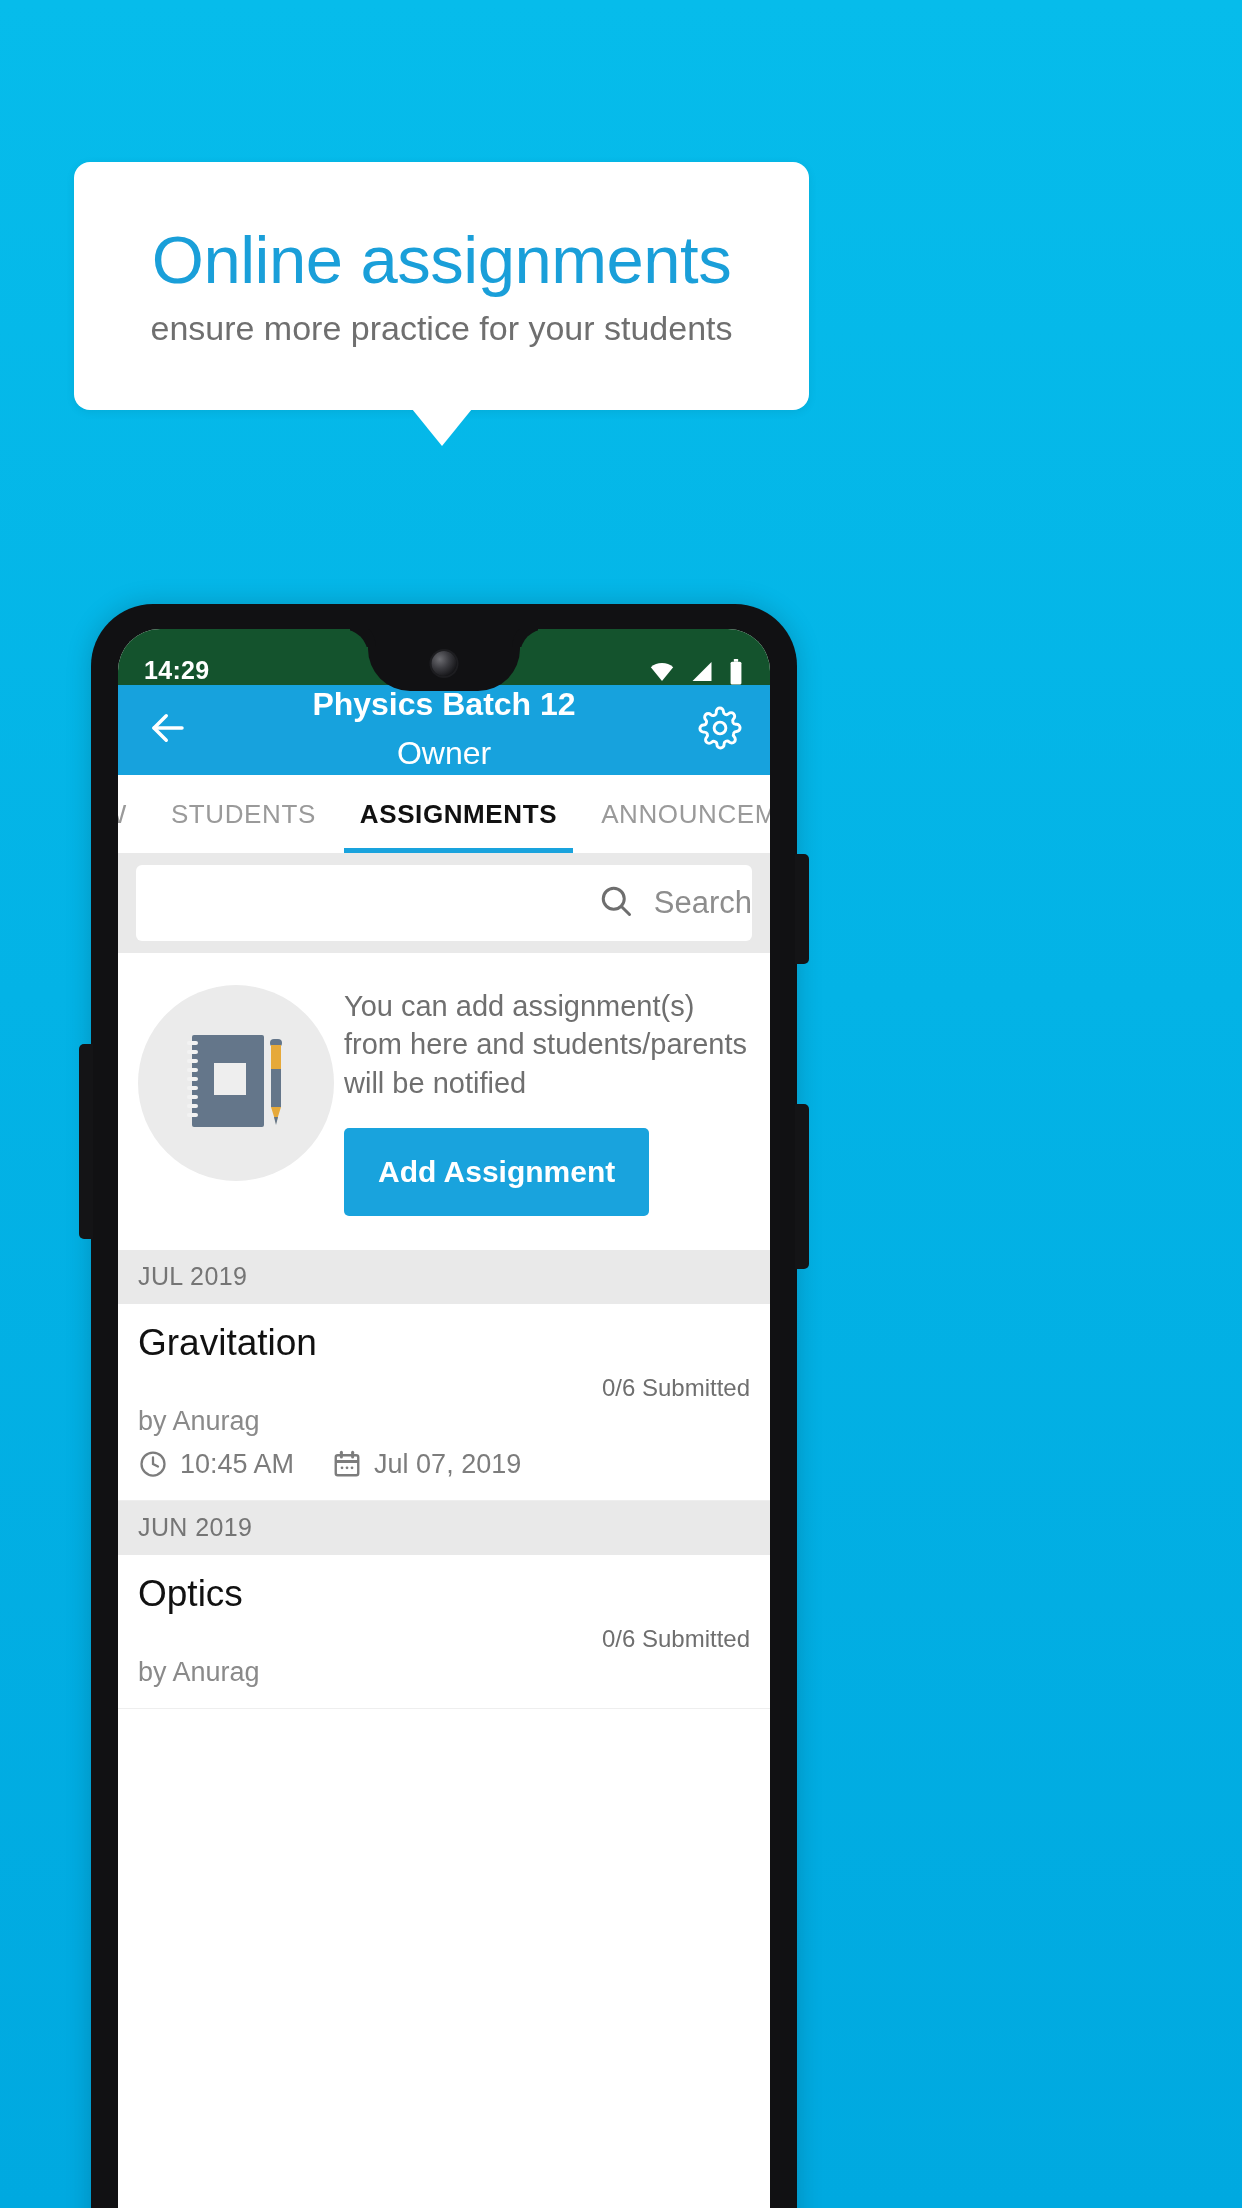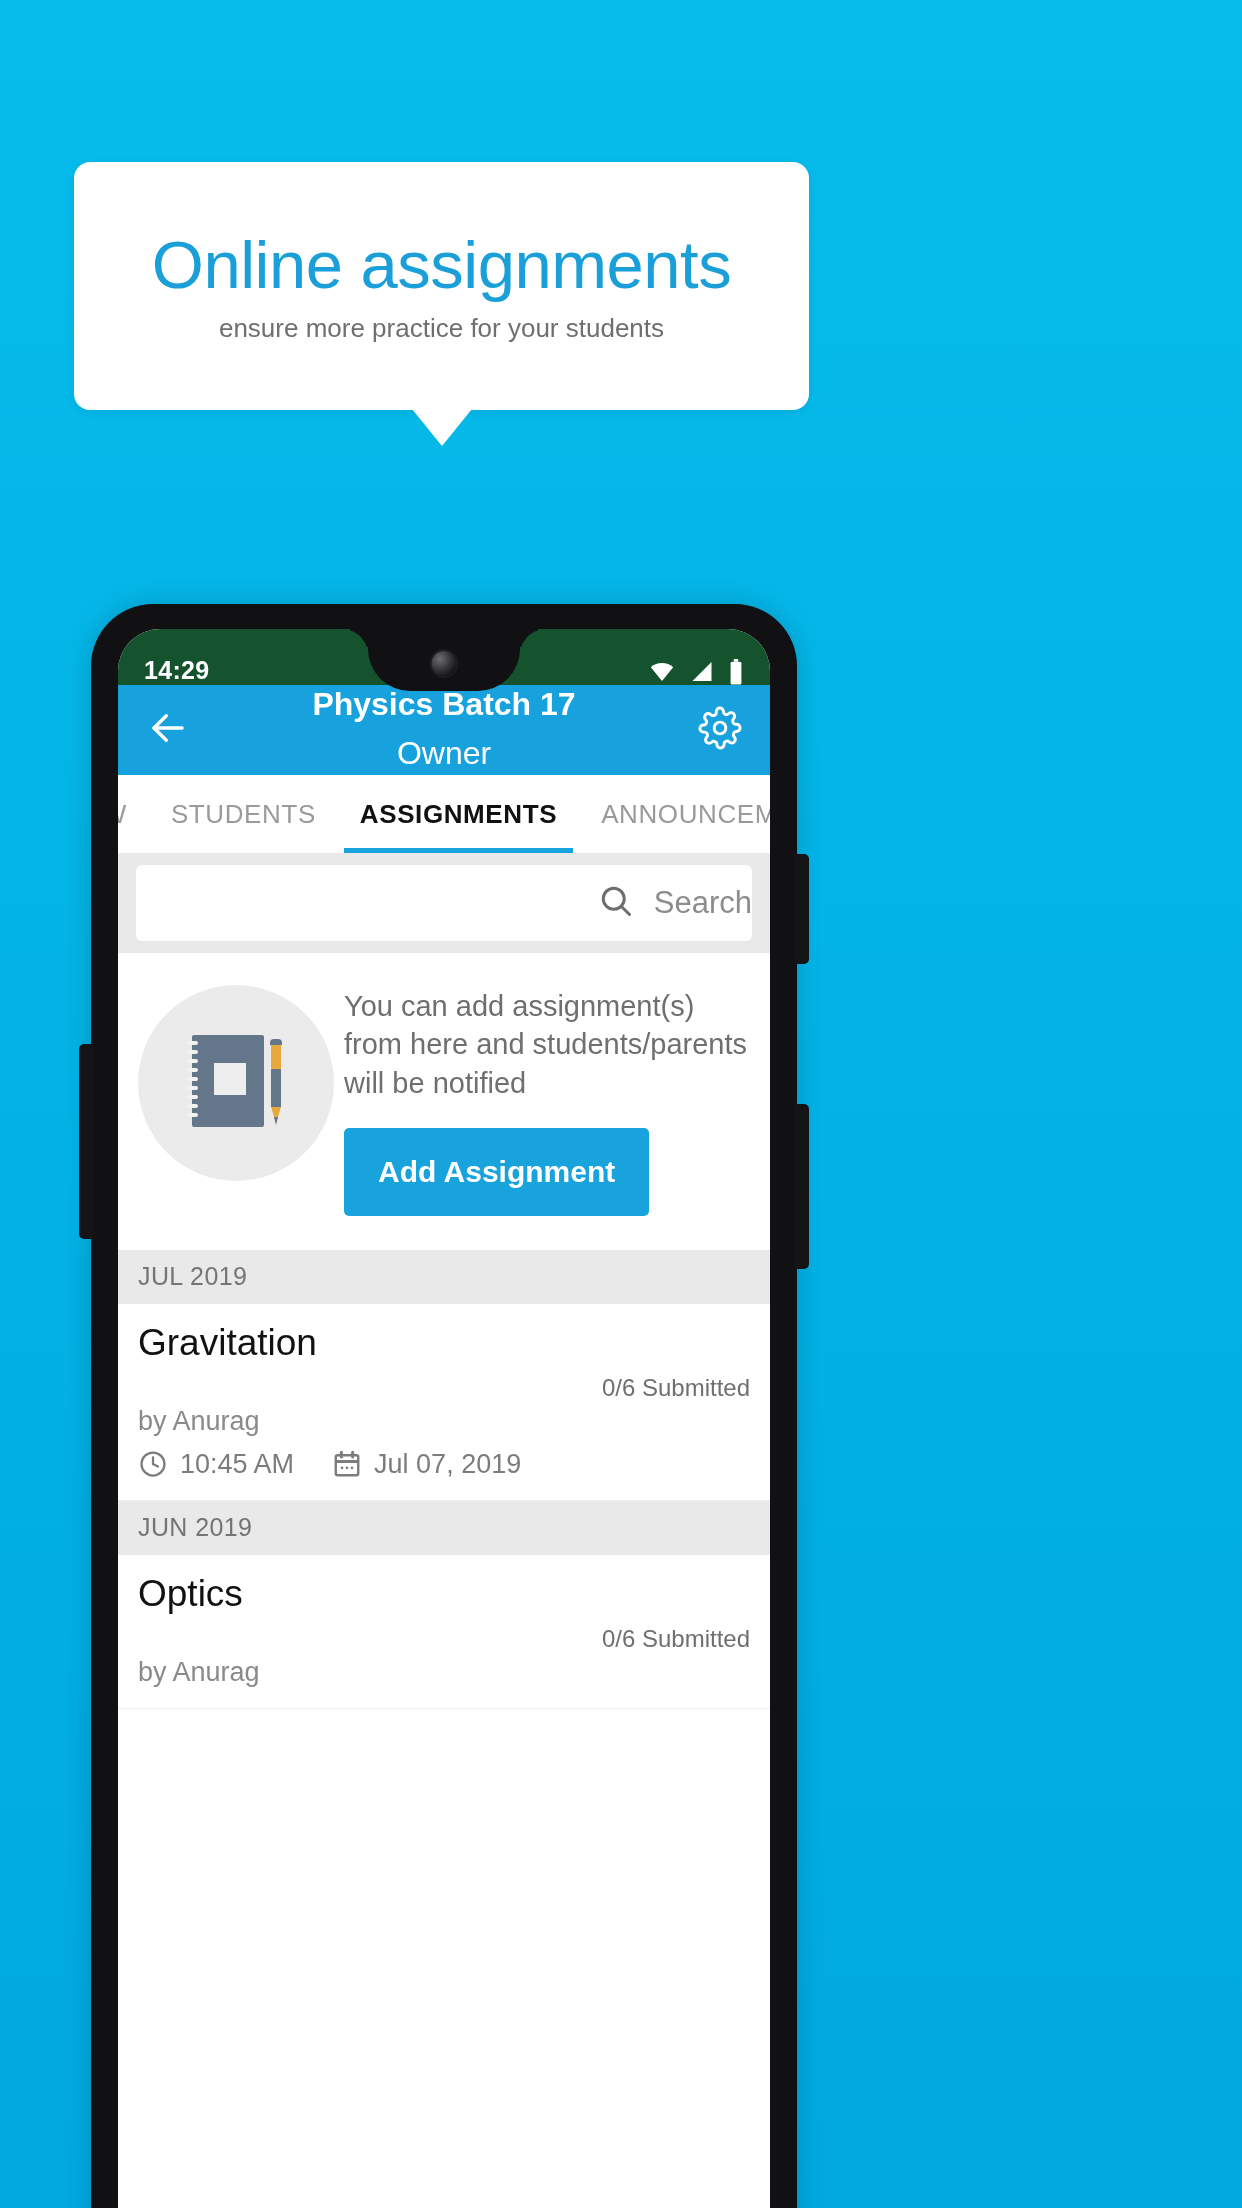--- a/index.html
+++ b/index.html
@@ -32,21 +32,21 @@
     color:#1a9fd9;
     font-size:67px;
     font-weight:400;
     letter-spacing:-0.5px;
     line-height:1.1;
     white-space:nowrap;
   }
   .callout-sub {
     margin-top:12px;
     color:#6f6f6f;
-    font-size:26px;
+    font-size:34px;
     font-weight:400;
     line-height:1.2;
     white-space:nowrap;
   }
   .callout-tail {
     position:absolute;
     left:50%; bottom:-36px;
     transform:translateX(-50%);
     width:0; height:0;
     border-left:30px solid transparent;
@@ -319,21 +319,21 @@
     <div class="appbar">
       <div class="appbar-back">
         <span>
           <svg width="42" height="42" viewBox="0 0 24 24" fill="none" stroke="#ffffff" stroke-width="2" stroke-linecap="round" stroke-linejoin="round">
             <line x1="20" y1="12" x2="4" y2="12"></line>
               <polyline points="11 5 4 12 11 19"></polyline>
           </svg>
         </span>
       </div>
       <div class="appbar-titles">
-        <div class="appbar-title">Physics Batch 17</div>
+        <div class="appbar-title">Physics Batch 12</div>
         <div class="appbar-sub">Owner</div>
       </div>
       <div class="appbar-gear">
         <span>
           <svg width="44" height="44" viewBox="0 0 24 24" fill="none" stroke="#ffffff" stroke-width="1.6">
             <circle cx="12" cy="12" r="3.2"></circle>
             <path d="M19.4 15a1.6 1.6 0 0 0 .32 1.77l.06.06a1.95 1.95 0 1 1-2.76 2.76l-.06-.06a1.6 1.6 0 0 0-1.77-.32 1.6 1.6 0 0 0-.97 1.47V21a1.95 1.95 0 1 1-3.9 0v-.1a1.6 1.6 0 0 0-1.05-1.47 1.6 1.6 0 0 0-1.77.32l-.06.06a1.95 1.95 0 1 1-2.76-2.76l.06-.06a1.6 1.6 0 0 0 .32-1.77 1.6 1.6 0 0 0-1.47-.97H3a1.95 1.95 0 1 1 0-3.9h.1a1.6 1.6 0 0 0 1.47-1.05 1.6 1.6 0 0 0-.32-1.77l-.06-.06a1.95 1.95 0 1 1 2.76-2.76l.06.06a1.6 1.6 0 0 0 1.77.32H9a1.6 1.6 0 0 0 .97-1.47V3a1.95 1.95 0 1 1 3.9 0v.1a1.6 1.6 0 0 0 .97 1.47 1.6 1.6 0 0 0 1.77-.32l.06-.06a1.95 1.95 0 1 1 2.76 2.76l-.06.06a1.6 1.6 0 0 0-.32 1.77V9a1.6 1.6 0 0 0 1.47.97H21a1.95 1.95 0 1 1 0 3.9h-.1a1.6 1.6 0 0 0-1.47.97z"></path>
           </svg>
         </span>
       </div>

